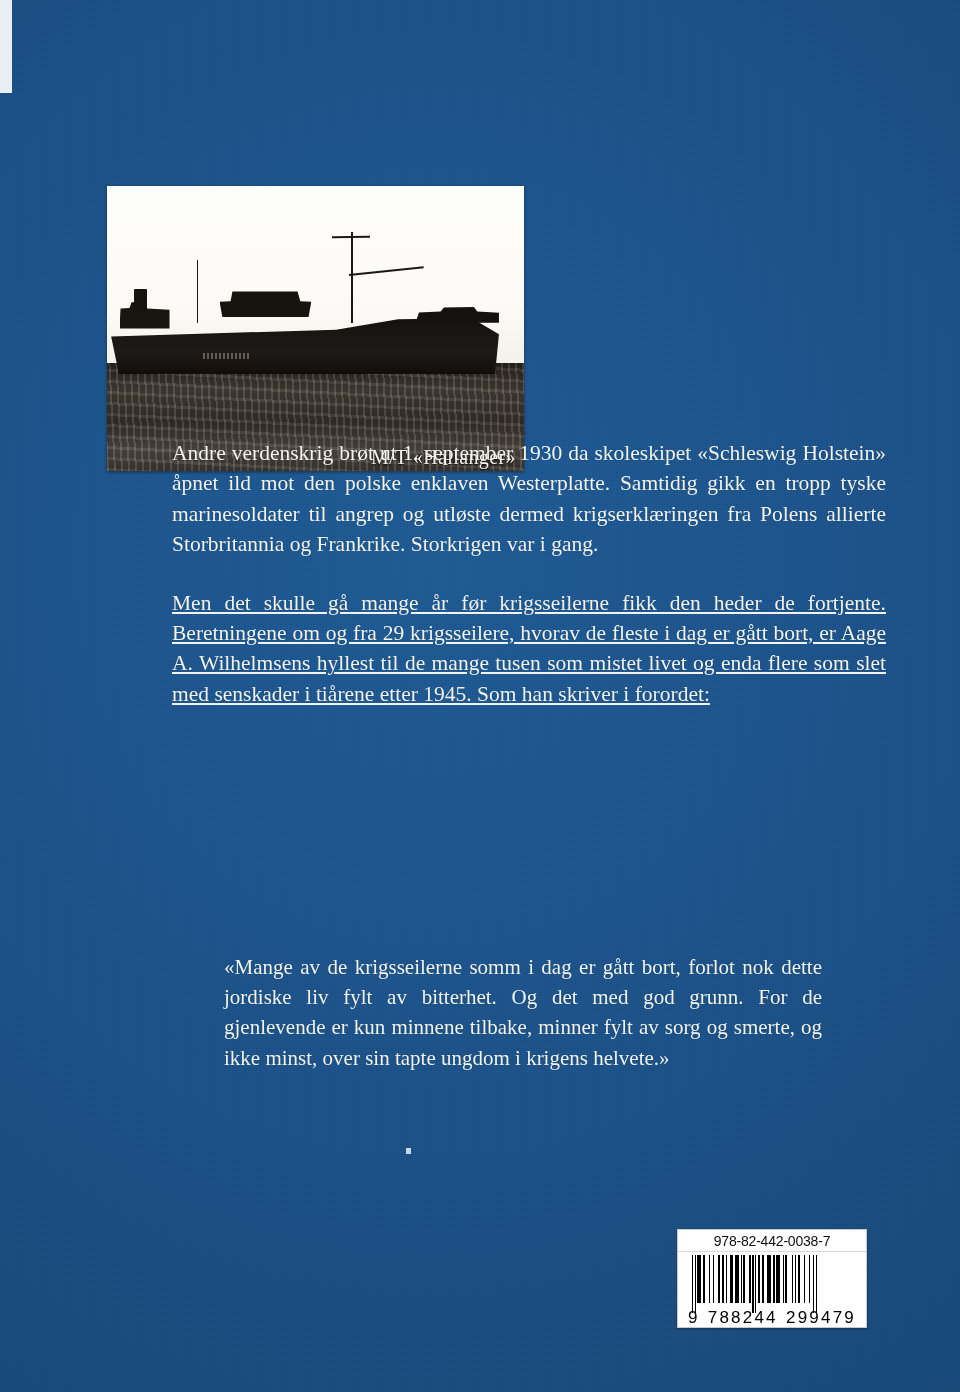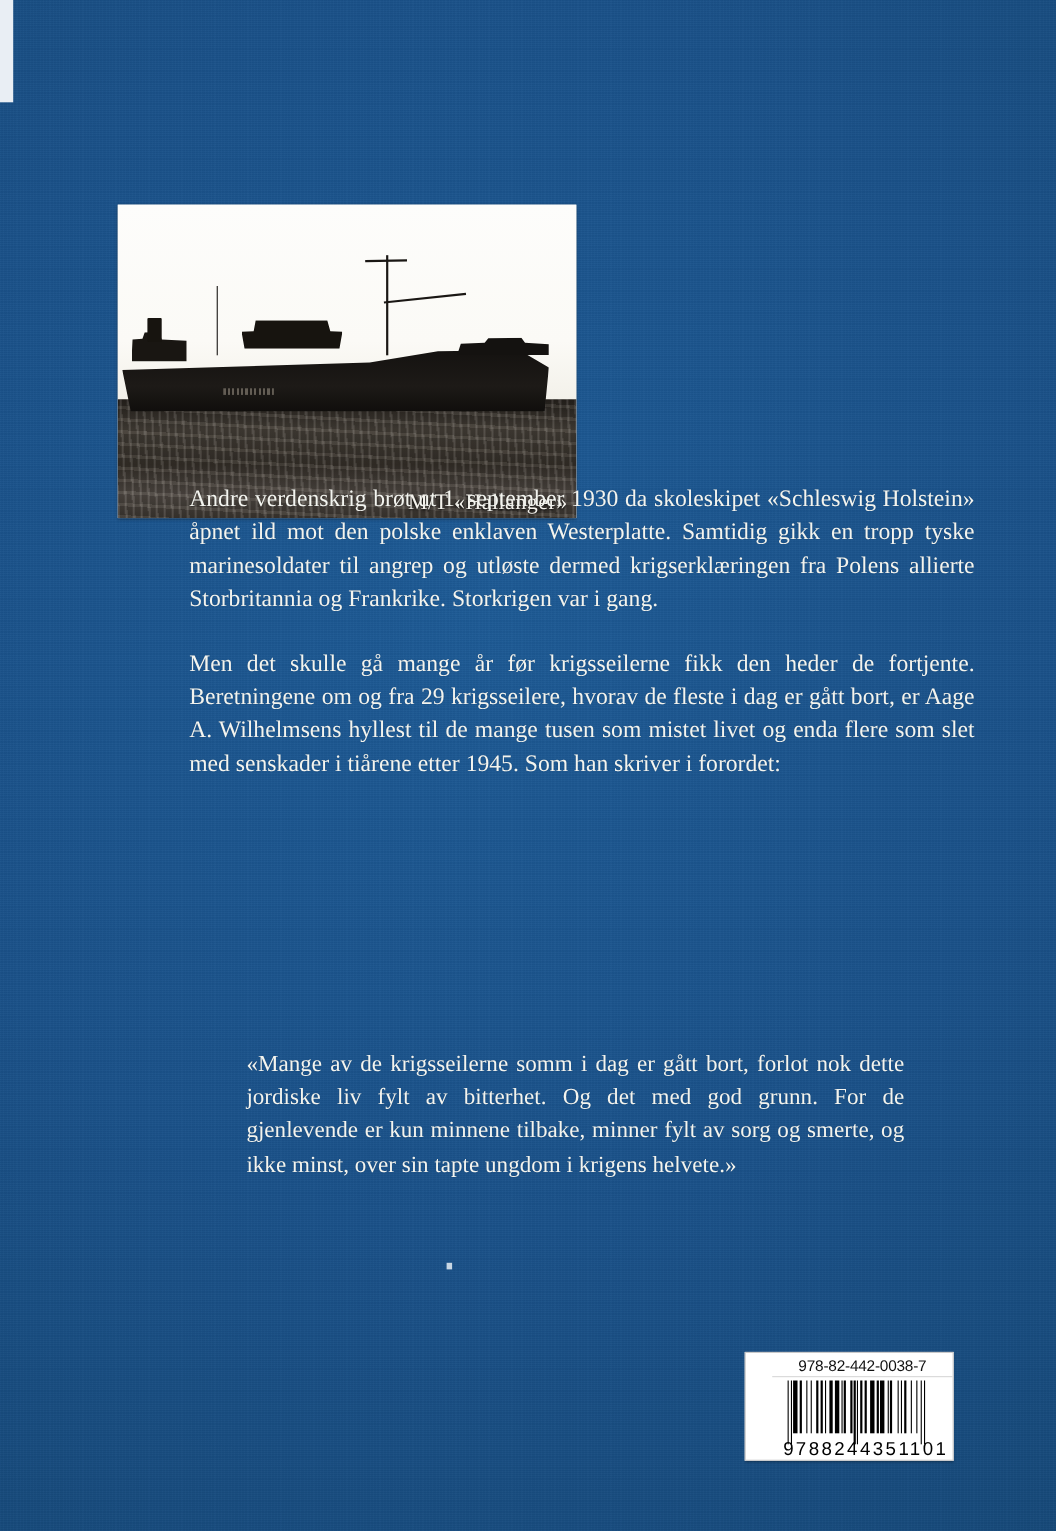--- a/index.html
+++ b/index.html
@@ -174,21 +174,21 @@
   }
   .para {
     font-family: "Liberation Serif", serif;
     font-size: 21.5px;
     line-height: 30.4px;
     text-align: justify;
     margin: 0 0 28px 0;
     text-shadow: 0 0 1px rgba(0,0,0,0.25);
     hyphens: manual;
   }
-  .para:last-child { margin-bottom: 0; }
+  .para:last-child { margin-bottom: 0; text-decoration: underline; }
 
   #quote {
     position: absolute;
     left: 224px;
     top: 952px;
     width: 598px;
     color: #f3f4ef;
     font-family: "Liberation Serif", serif;
     font-size: 21px;
     line-height: 30.2px;
@@ -232,21 +232,20 @@
     left: 677px;
     top: 1229px;
     width: 190px;
     height: 99px;
     background: #ffffff;
     border: 1px solid #c9c9c9;
     box-shadow: 0 1px 2px rgba(0,0,0,0.35);
     box-sizing: border-box;
     display: flex;
     flex-direction: column;
-    padding-left: 24px;
   }
   #isbn-text {
     text-align: center;
     font-family: "Liberation Sans", sans-serif;
     font-size: 14px;
     letter-spacing: -0.2px;
     color: #101010;
     padding: 4px 0 3px 0;
     border-bottom: 1px solid #d8d8d8;
     line-height: 1;
@@ -380,18 +379,18 @@
           <span class="sp" style="width: 3.96px; flex: 0 0 auto;"></span>
           <span style="width: 1.32px; flex: 0 0 auto;"></span>
           <span class="sp" style="width: 2.64px; flex: 0 0 auto;"></span>
           <span class="guard" style="width: 1.32px; flex: 0 0 auto;"></span>
           <span class="sp guard" style="width: 1.32px; flex: 0 0 auto;"></span>
           <span class="guard" style="width: 1.32px; flex: 0 0 auto;"></span>
         </div>
       <div id="ean-digits">
         <span class="lead">9</span>
         <span class="grp">788244</span>
-        <span class="grp">351101</span>
+        <span class="grp">299479</span>
       </div>
     </div>
   </div>
 
 </div>
 
 </body></html>

